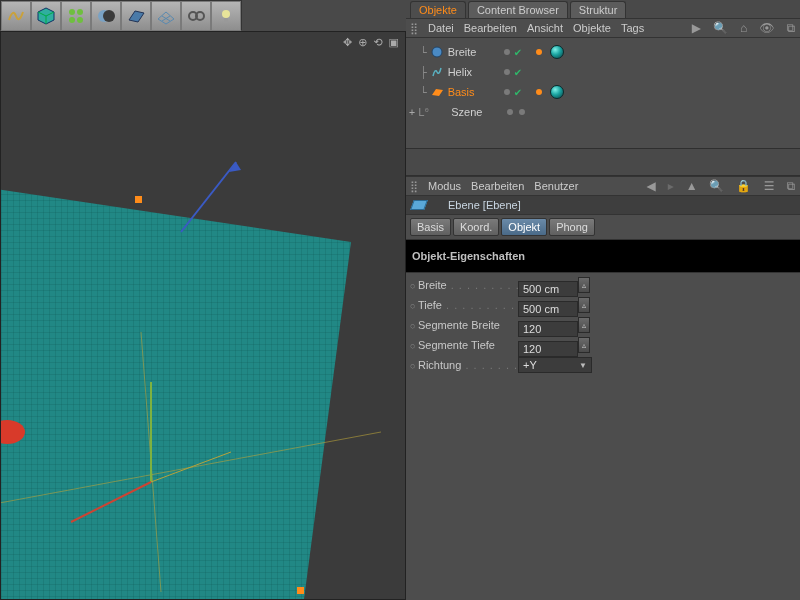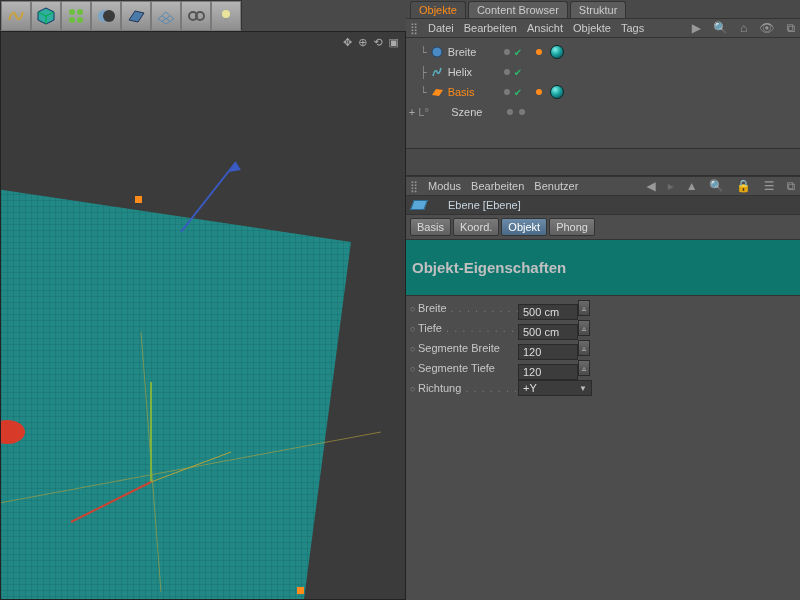--- a/index.html
+++ b/index.html
@@ -51,21 +51,21 @@
 
   
   .attr-body { background: #4d4d4d; flex: 1; display:flex; flex-direction:column; }
   .attr-title { background:#3e3e3e; padding:3px 6px; font-size:11px; color:#c9d6e2; display:flex; align-items:center; gap:22px; border-bottom:1px solid #333;}
   .planeicon { width:14px; height:10px; background:#5aa8d8; transform: skewX(-20deg); border:1px solid #2a6a94; }
 
   .subtabs { display:flex; padding: 3px 4px; gap:2px; background:#4d4d4d; }
   .subtab { font-size:11px; padding:2px 6px; color:#ddd; background: linear-gradient(#7a7a7a,#606060); border:1px solid #333; border-radius:2px; cursor:pointer;}
   .subtab.active { background: linear-gradient(#6a8aa8,#4a6a88); color:#fff; }
 
-  .group-head { background:#0f766e; color:#c0c0c0; font-size:15px; font-weight:bold; padding:19px 6px; border-top:1px solid #333; border-bottom:1px solid #333;}
+  .group-head { background:#000000; color:#c0c0c0; font-size:11px; font-weight:bold; padding:10px 6px; border-top:1px solid #333; border-bottom:1px solid #333;}
   .props { padding:2px 4px; }
   .prop { display:flex; align-items:center; height:20px; font-size:11px; color:#c8c8c8; }
   .prop .plabel { width: 108px; white-space: nowrap; overflow: hidden; }
   .prop .plabel::before { content:"○ "; color:#888; font-size:9px;}
   .prop .dotsfill { color:#777; letter-spacing:1px; }
   .prop input, .prop .sel { background:#3c3c3c; border:1px solid #2a2a2a; color:#ddd; font-size:11px; height:16px; padding:0 4px;}
   .prop input { width:60px;margin-top:8px; }
   .prop .spin { width:12px; height:16px; background:linear-gradient(#6a6a6a,#4a4a4a); border:1px solid #2a2a2a; display:flex; align-items:center; justify-content:center; color:#ccc; font-size:8px;}
   .prop .sel { width:74px; display:flex; align-items:center; justify-content:space-between;}
   .tri { font-size:8px; color:#bbb; }

